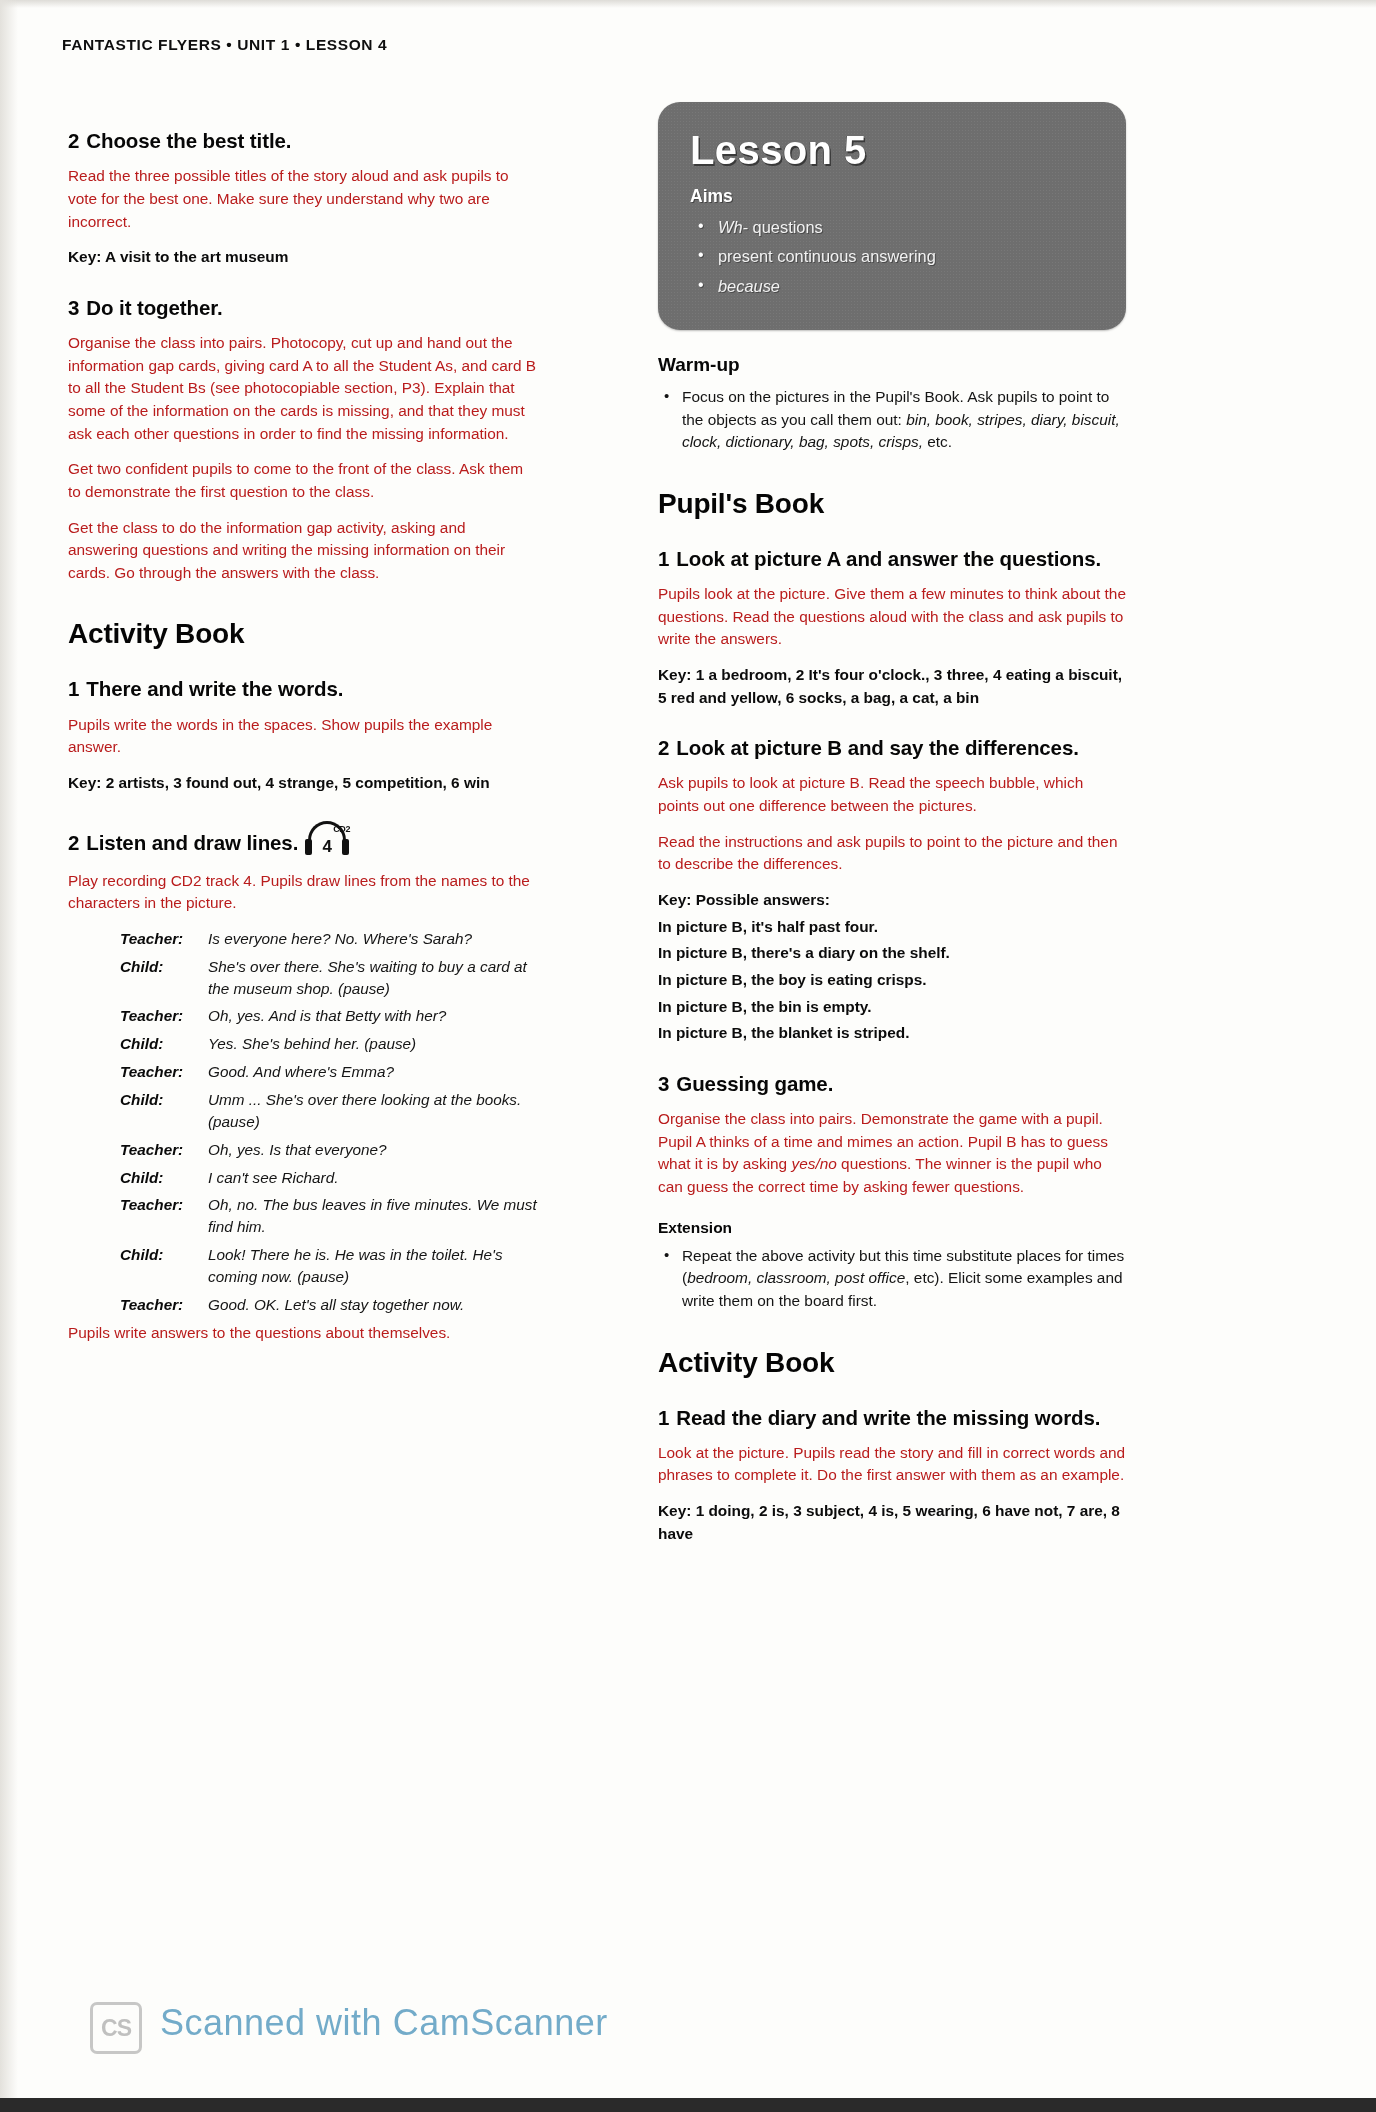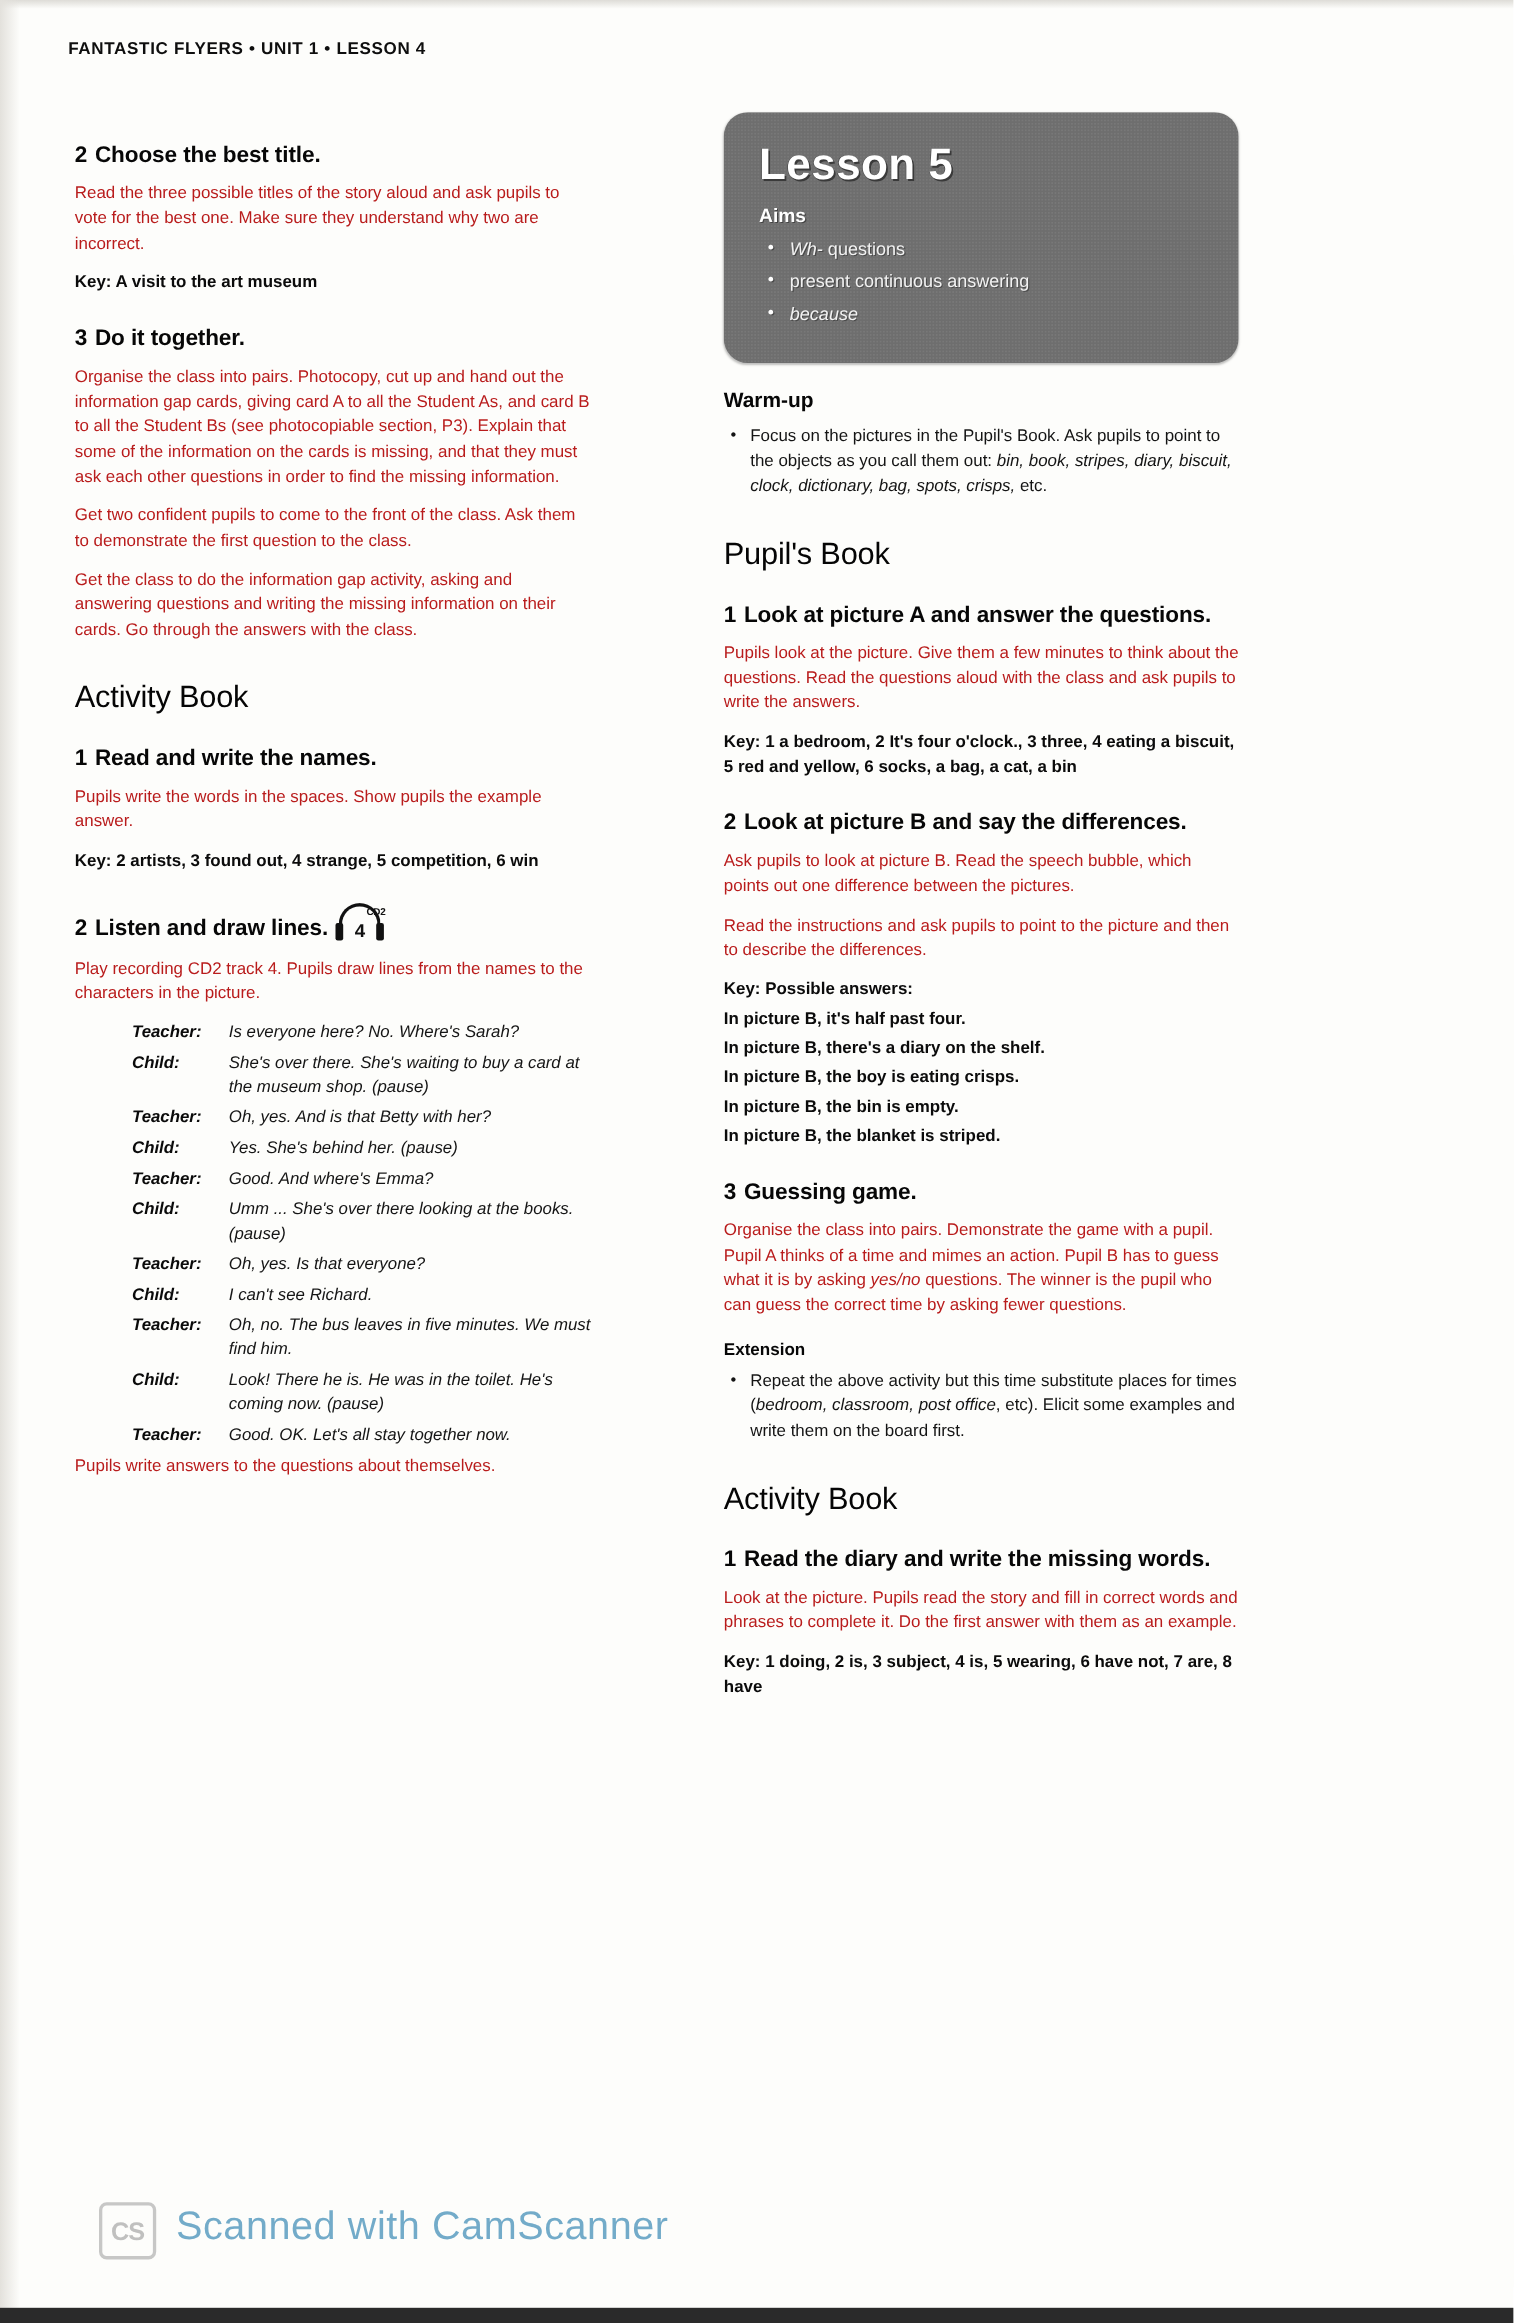--- a/index.html
+++ b/index.html
@@ -47,21 +47,21 @@
   .col {
     width: 610px;
     flex: 0 0 610px;
   }
   .col-left { width: 470px; flex: 0 0 470px; }
   .col-right { width: 468px; flex: 0 0 468px; margin-left: 82px; }
 
   
   h2.section-title {
     font-size: 28px;
-    font-weight: normal;
+    font-weight: bold;
     margin: 34px 0 20px 0;
     letter-spacing: -0.2px;
     color: #050505;
   }
   h3.num-heading {
     font-size: 20.5px;
     font-weight: bold;
     margin: 26px 0 11px 0;
     line-height: 1.28;
     letter-spacing: -0.1px;
@@ -320,21 +320,21 @@
       <h3 class="num-heading">
         <span class="num">3</span><span>Do it together.</span>
       </h3>
       <p class="body">Organise the class into pairs. Photocopy, cut up and hand out the information gap cards, giving card A to all the Student As, and card B to all the Student Bs (see photocopiable section, P3). Explain that some of the information on the cards is missing, and that they must ask each other questions in order to find the missing information.</p>
       <p class="body">Get two confident pupils to come to the front of the class. Ask them to demonstrate the first question to the class.</p>
       <p class="body">Get the class to do the information gap activity, asking and answering questions and writing the missing information on their cards. Go through the answers with the class.</p>
 
       <h2 class="section-title">Activity Book</h2>
 
       <h3 class="num-heading">
-        <span class="num">1</span><span>Read and write the names.</span>
+        <span class="num">1</span><span>There and write the words.</span>
       </h3>
       <p class="body">Pupils write the words in the spaces. Show pupils the example answer.</p>
       <p class="key">Key: 2 artists, 3 found out, 4 strange, 5 competition, 6 win</p>
 
       <h3 class="num-heading">
         <span class="num">2</span><span>Listen and draw lines.</span><span class="cd-icon"><span class="band"></span><span class="ear-l"></span><span class="ear-r"></span><span class="cdlabel">CD2</span><span class="tracknum">4</span></span>
       </h3>
       <p class="body">Play recording CD2 track 4. Pupils draw lines from the names to the characters in the picture.</p>
 
       <div class="dialogue" id="dialogue-container">

